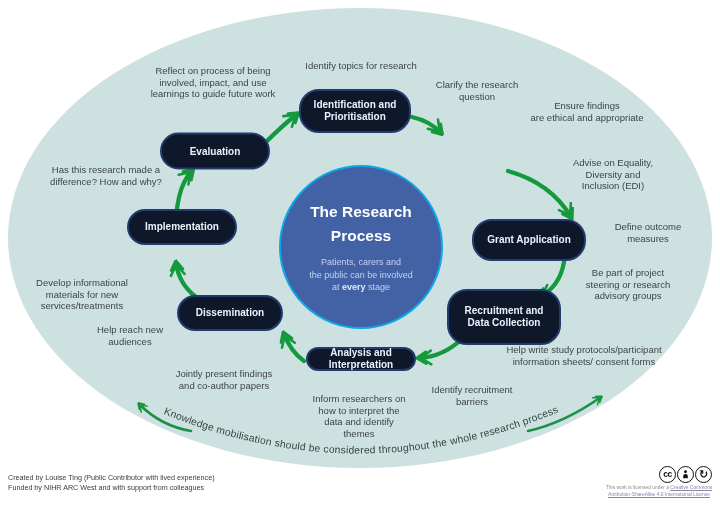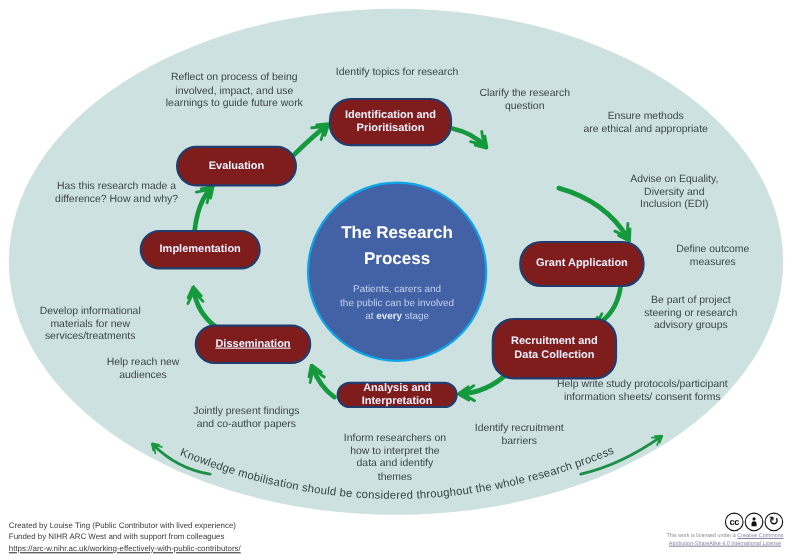--- a/index.html
+++ b/index.html
@@ -20,31 +20,31 @@
     display:flex;flex-direction:column;align-items:center;justify-content:center;text-align:center;
   }
   #center-title{color:#ffffff;font-weight:bold;font-size:15.5px;line-height:1.55;white-space:pre-line;}
   #center-subtitle{margin-top:8px;color:#c4d1ee;font-size:9px;line-height:1.4;white-space:pre-line;}
   #center-subtitle-last{color:#c4d1ee;font-size:9px;line-height:1.4;}
   #center-subtitle-last b{color:#dfe7f8;}
 
   
   .pill{
     position:absolute;transform:translate(-50%,-50%);
-    background:#7f1d1d;border:2.5px solid #223c6e;border-radius:20px;
+    background:#0f172a;border:2.5px solid #223c6e;border-radius:20px;
     color:#ecf1fd;font-weight:bold;font-size:10px;line-height:1.2;
     display:flex;align-items:center;justify-content:center;text-align:center;
     white-space:pre-line;box-sizing:border-box;
   }
   #pill-identification{left:355px;top:111px;width:112px;height:44px;}
   #pill-design{left:487px;top:153px;width:110px;height:34px;}
   #pill-grant{left:529px;top:240px;width:114px;height:42px;}
   #pill-recruitment{left:504px;top:317px;width:114px;height:56px;}
   #pill-analysis{left:361px;top:359px;width:110px;height:24px;}
-  #pill-dissemination{left:230px;top:313px;width:106px;height:36px;text-decoration:underline;}
+  #pill-dissemination{left:230px;top:313px;width:106px;height:36px;}
   #pill-implementation{left:182px;top:227px;width:110px;height:36px;}
   #pill-evaluation{left:215px;top:151px;width:110px;height:37px;}
 
   
   .note{
     position:absolute;transform:translateX(-50%);text-align:center;
     font-size:9.5px;line-height:1.22;color:#3e4447;white-space:pre-line;width:max-content;
   }
   #note-identify-topics{left:361px;top:60px;}
   #note-reflect{left:213px;top:65px;}
@@ -131,21 +131,21 @@
   <div class="pill" id="pill-dissemination">Dissemination</div>
   <div class="pill" id="pill-implementation">Implementation</div>
   <div class="pill" id="pill-evaluation">Evaluation</div>
 
   <div class="note" id="note-identify-topics">Identify topics for research</div>
   <div class="note" id="note-reflect">Reflect on process of being
 involved, impact, and use
 learnings to guide future work</div>
   <div class="note" id="note-clarify">Clarify the research
 question</div>
-  <div class="note" id="note-ensure">Ensure methods
+  <div class="note" id="note-ensure">Ensure findings
 are ethical and appropriate</div>
   <div class="note" id="note-advise">Advise on Equality,
 Diversity and
 Inclusion (EDI)</div>
   <div class="note" id="note-define">Define outcome
 measures</div>
   <div class="note" id="note-be-part">Be part of project
 steering or research
 advisory groups</div>
   <div class="note" id="note-help-write">Help write study protocols/participant
@@ -162,21 +162,20 @@
 audiences</div>
   <div class="note" id="note-develop">Develop informational
 materials for new
 services/treatments</div>
   <div class="note" id="note-has-this">Has this research made a
 difference? How and why?</div>
 
   <div id="footer">
     <div>Created by Louise Ting (Public Contributor with lived experience)</div>
     <div>Funded by NIHR ARC West and with support from colleagues</div>
-    <div><span id="footer-link">https://arc-w.nihr.ac.uk/working-effectively-with-public-contributors/</span></div>
   </div>
 
   <div id="license">
     <div id="cc-icons">
       <div class="cc-badge">
           <span id="cc-glyph">cc</span>
         </div>
       <div class="cc-badge">
         <svg width="11" height="11" viewBox="0 0 20 20">
           <circle cx="10" cy="5" r="2.6" fill="#111"></circle>

